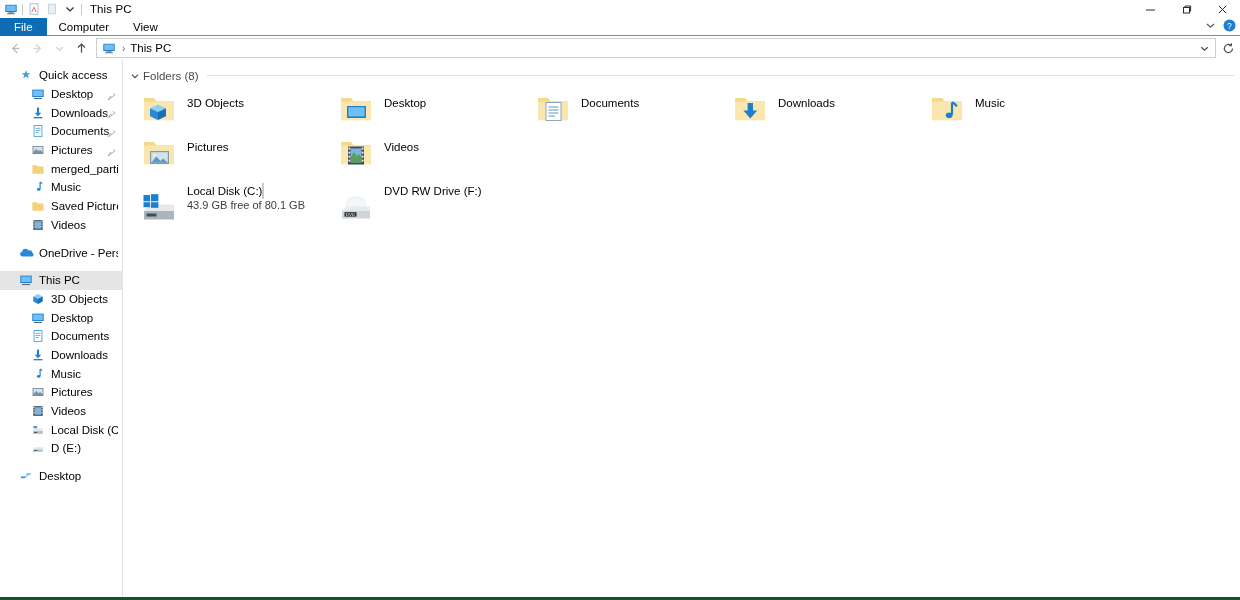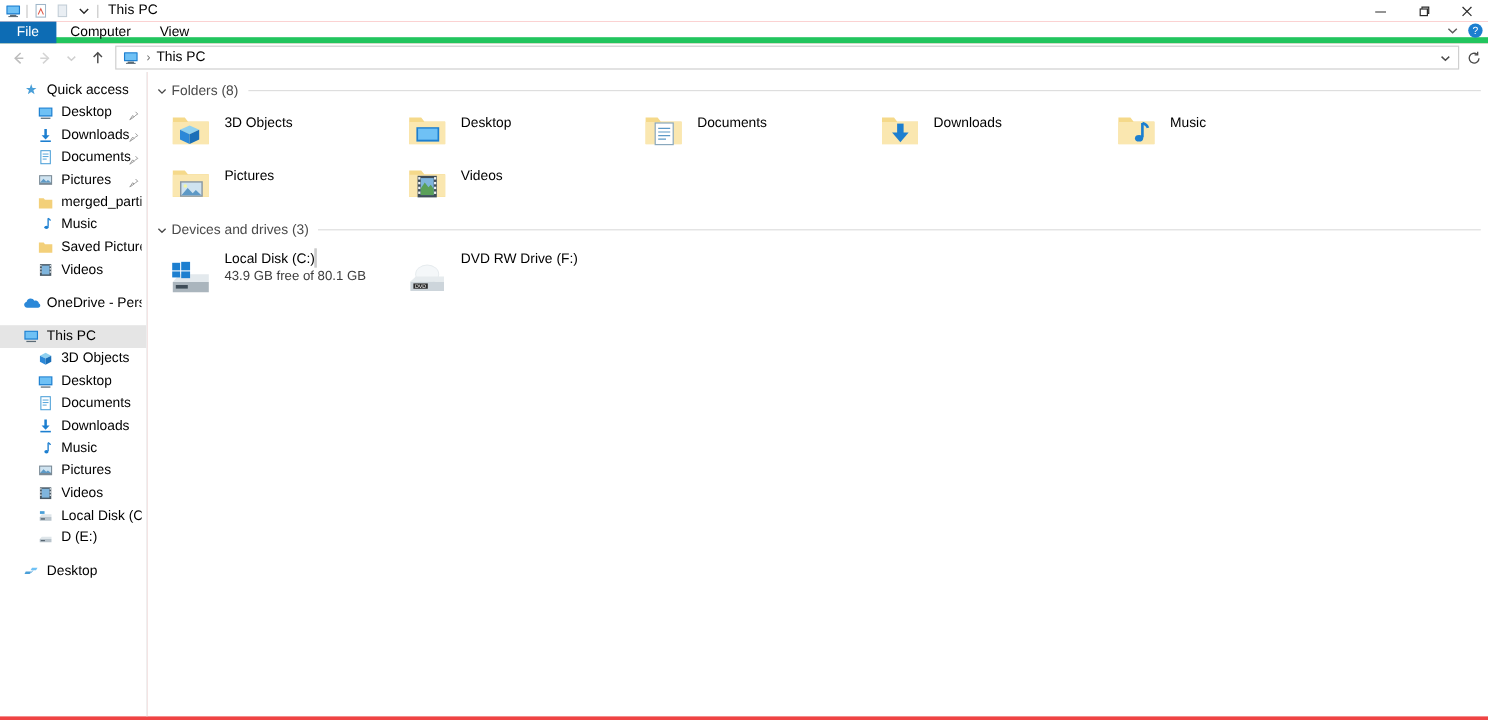--- a/index.html
+++ b/index.html
@@ -5,39 +5,39 @@
   * { box-sizing: border-box; }
   html, body {
     margin: 0; padding: 0;
     width: 1240px; height: 600px;
     background: #ffffff;
     font-family: "Liberation Sans", sans-serif;
     font-size: 12px;
     color: #000000;
     overflow: hidden;
   }
-  .window { position: relative; width: 1240px; height: 600px; background:#ef4444; }
+  .window { position: relative; width: 1240px; height: 600px; background:#14532d; }
 
   
   .titlebar {
     position: relative; height: 18px; width: 100%;
     background: #ffffff; display: flex; align-items: center;
   }
   .qat { display:flex; align-items:center; gap:0px; padding-left:2px; height:18px; }
   .qat-btn { width:18px; height:17px; display:flex; align-items:center; justify-content:center; }
   .qat-sep { width:1px; height:11px; background:#c8c8c8; margin:0 2px; }
   .title-text { font-size:11.5px; color:#000; margin-left:6px; letter-spacing:0.1px; }
   .wincontrols { position:absolute; right:0; top:0; display:flex; height:18px; }
   .wc { width:36px; height:18px; display:flex; align-items:center; justify-content:center; }
 
   
   .ribbon {
     position:relative; height:18px; width:100%;
     background:#ffffff; display:flex; align-items:stretch;
-    border-bottom:5px solid #22c55e;
+    border-bottom:1px solid #22c55e;
   }
   .tab {
     height:18px; display:flex; align-items:center; justify-content:center;
     font-size:11.5px; color:#000; padding:0 12px; white-space:nowrap;
   }
   .tab.file { background:#0d6cb4; color:#ffffff; min-width:42px; padding:0 14px; }
   .ribbon-right { position:absolute; right:4px; top:0; height:18px; display:flex; align-items:center; gap:7px; }
 
   
   .addrbar { height:24px; width:100%; display:flex; align-items:center; background:#fff; padding:0 4px; }
@@ -606,29 +606,20 @@
               <rect x="23.7" y="10.6" width="1.8" height="2" fill="#eef3f6"></rect>
               <rect x="23.7" y="14.6" width="1.8" height="2" fill="#eef3f6"></rect>
               <rect x="23.7" y="18.6" width="1.8" height="2" fill="#eef3f6"></rect>
               <rect x="23.7" y="22.6" width="1.8" height="2" fill="#eef3f6"></rect>
             </svg>
           </span>
           <span class="tile-name">Videos</span>
         </div>
       </div>
 
-      <div class="group-hdr">
-        <span class="grp-chev">
-          <svg width="10" height="10" viewBox="0 0 10 10">
-              <path d="M2 3.6 L5 6.6 L8 3.6" fill="none" stroke="#4a4a4a" stroke-width="1.1"></path>
-            </svg>
-        </span>
-        <span class="grp-title">Devices and drives (3)</span>
-        <span class="grp-rule"></span>
-      </div>
 
       <div class="drives">
 
         <div class="drive">
           <span class="drive-ico">
             <svg width="38" height="32" viewBox="0 0 38 32">
               <path d="M4 19 L34 19 L34 27.5 L4 27.5 Z" fill="#aab5bd"></path>
               <path d="M4 19 L9.5 12.5 L34 12.5 L34 19 Z" fill="#e3e9ed"></path>
               <rect x="6.5" y="21.5" width="10" height="3" fill="#3e4c57"></rect>
               <rect x="3.5" y="3" width="6.6" height="6.3" fill="#1d7fd0"></rect>

